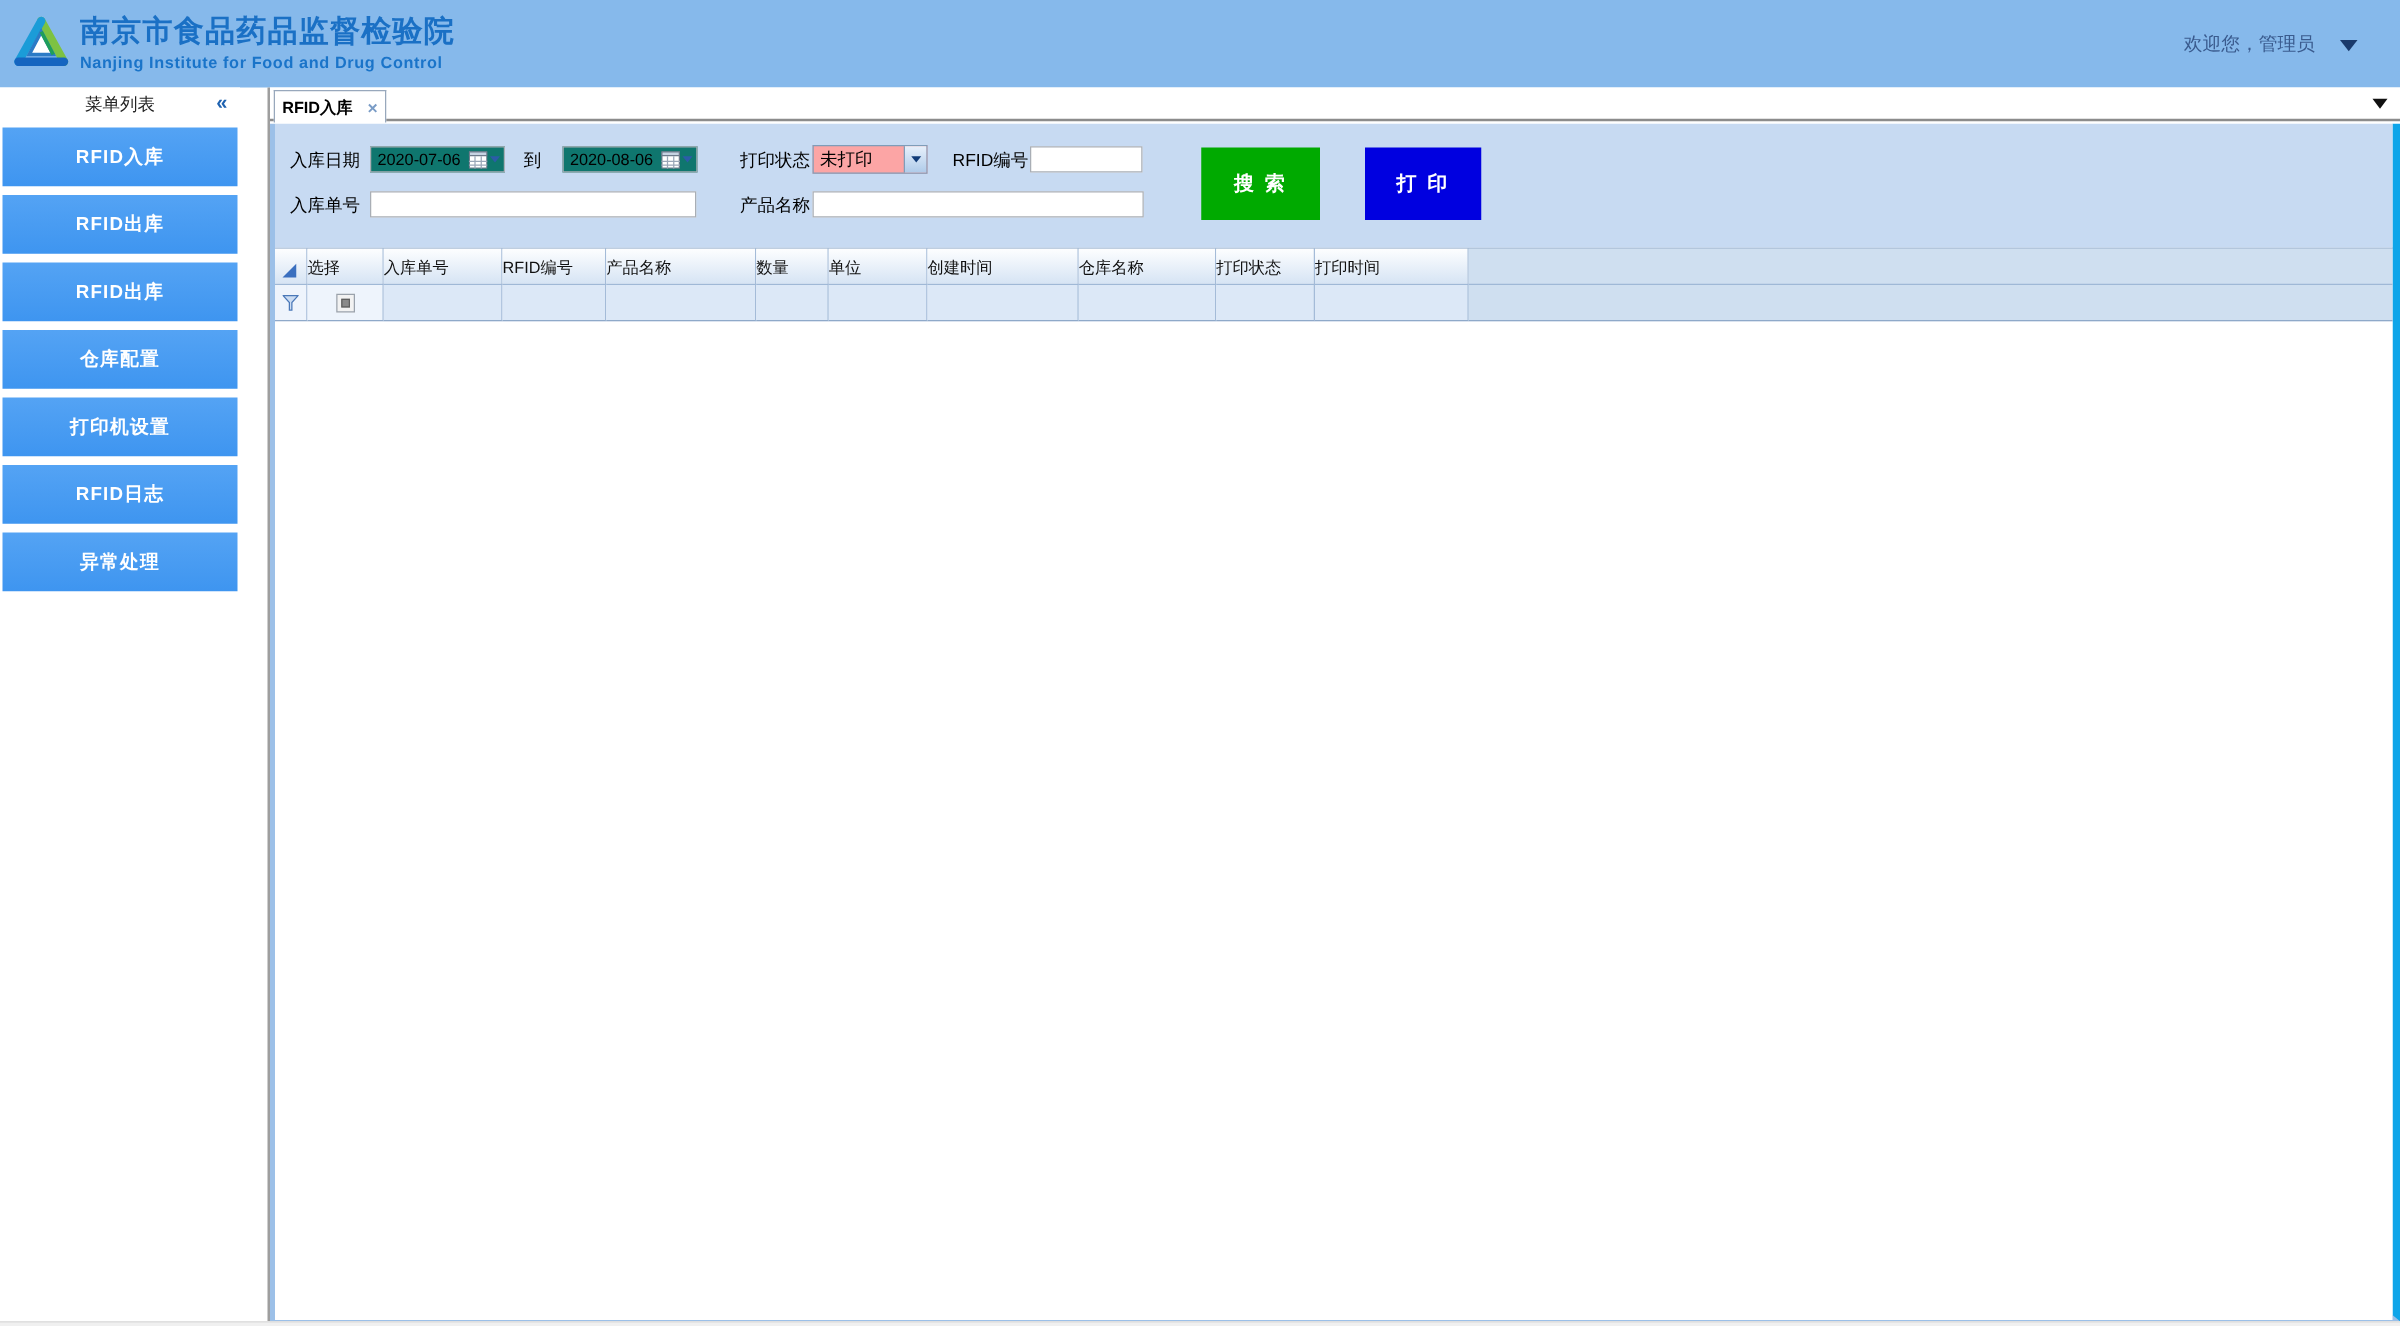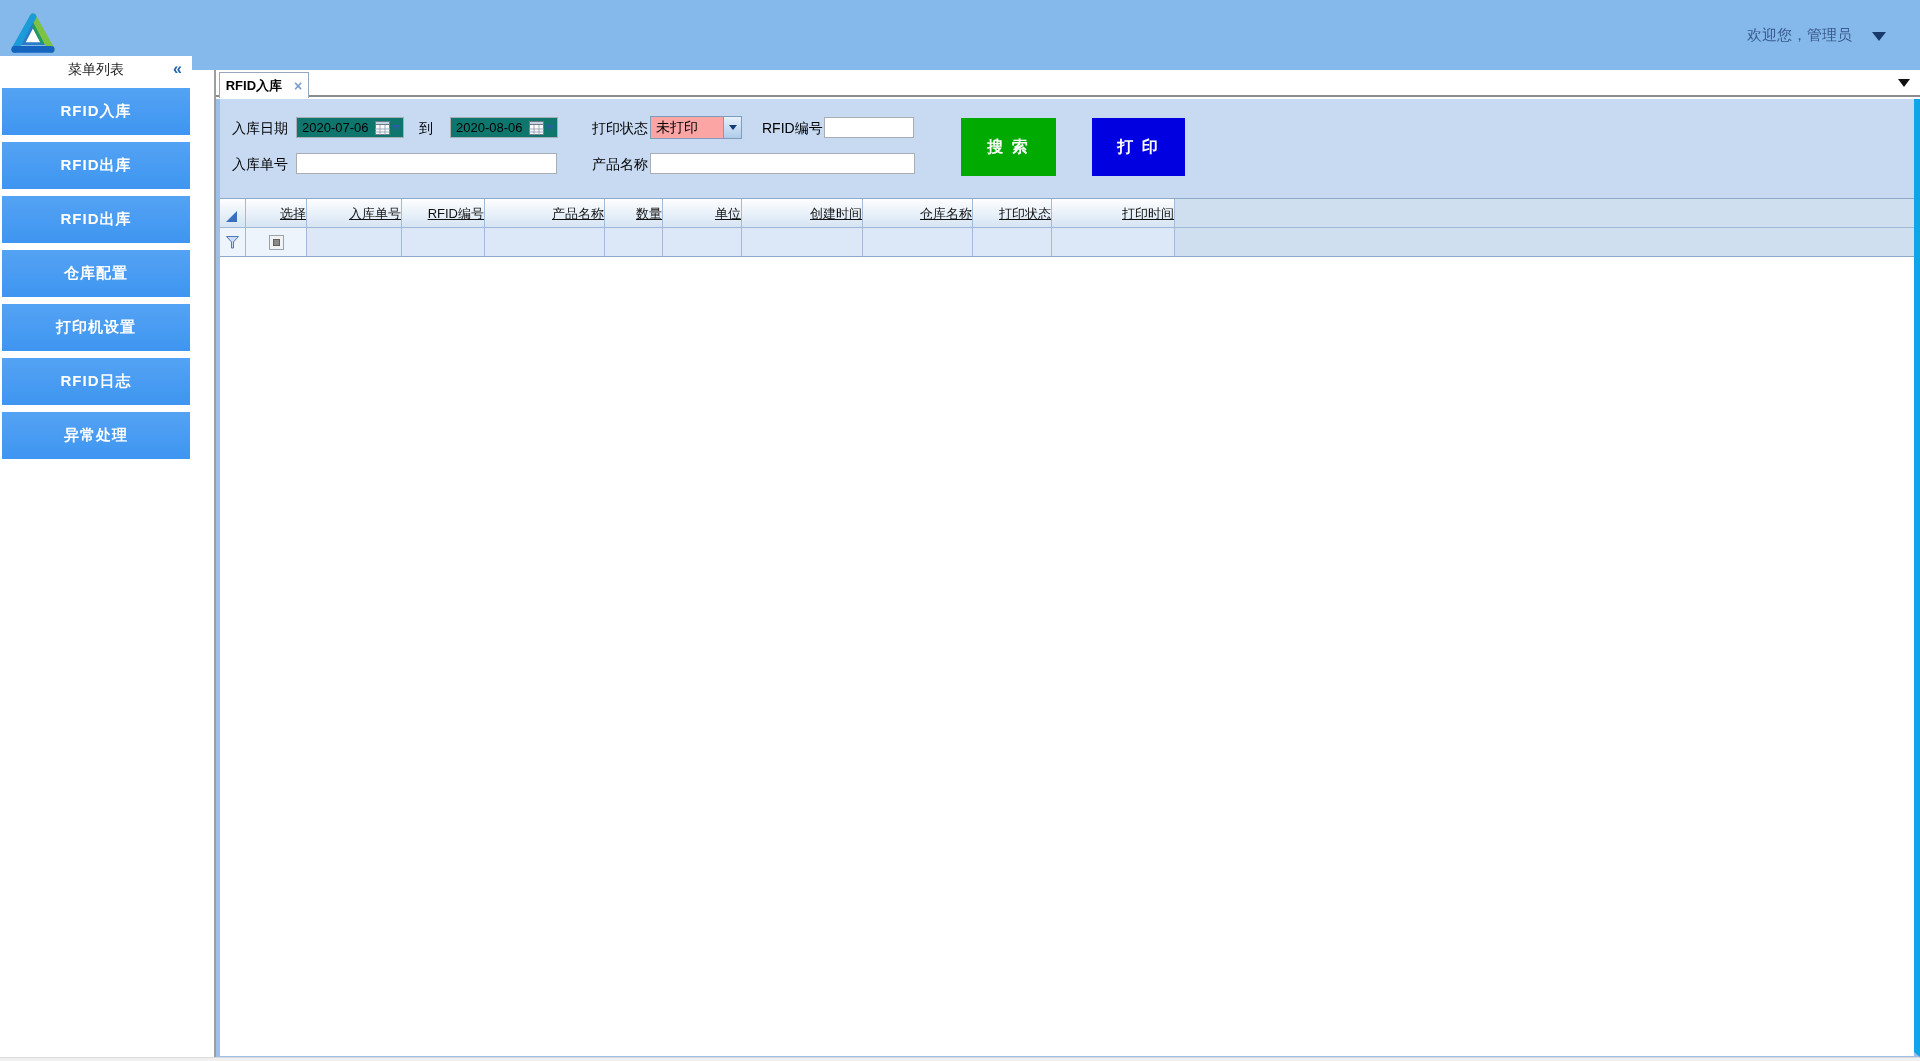--- a/index.html
+++ b/index.html
@@ -11,21 +11,21 @@
   .banner { position:absolute; left:0; top:0; width:1920px; height:70px; background:#86B9EB; }
   .logo { position:absolute; left:10px; top:12px; width:46px; height:46px; }
   .brand { position:absolute; left:64px; top:9px; }
   .brand-title { font-size:24px; font-weight:bold; color:#1A70C5; letter-spacing:1px; }
   .brand-sub { font-size:13px; font-weight:bold; color:#1A74C9; margin-top:1px; letter-spacing:0.5px; }
   .welcome { position:absolute; right:68px; top:26px; font-size:15px; color:#3A5B8E; }
   .user-caret { position:absolute; right:34px; top:32px; width:0; height:0;
     border-left:7px solid transparent; border-right:7px solid transparent; border-top:9px solid #1A3A6B; }
 
   
-  .sidebar { position:absolute; left:0; top:56px; width:192px; height:987px; background:#fff; }
+  .sidebar { position:absolute; left:0; top:70px; width:192px; height:987px; background:#fff; }
   .sidebar-header { position:relative; height:28px; display:flex; align-items:center; justify-content:center; }
   .sidebar-title { font-size:14px; color:#222; }
   .collapse { position:absolute; right:10px; top:4px; font-size:16px; font-weight:bold; color:#1E62B0; cursor:pointer; }
   .menu { padding-top:4px; }
   .menu-btn { margin:0 2px 7px 2px; height:47px; background:linear-gradient(#54A3F4,#3E95F0);
     color:#fff; font-size:15px; font-weight:bold; display:flex; align-items:center; justify-content:center;
     letter-spacing:1px; cursor:pointer; }
   .splitter { position:absolute; left:214px; top:70px; width:2px; height:987px; background:#9E9E9E; }
 
   
@@ -56,21 +56,21 @@
     display:flex; align-items:center; justify-content:center; }
   .combo-caret { width:0; height:0; border-left:4px solid transparent; border-right:4px solid transparent; border-top:5px solid #123C78; }
   .btn { position:absolute; top:19px; height:58px; color:#fff; font-size:16px; font-weight:bold;
     display:flex; align-items:center; justify-content:center; letter-spacing:2px; border:none; cursor:pointer; }
   .btn-search { left:741px; width:95px; background:#00AA00; }
   .btn-print { left:872px; width:93px; background:#0000E0; }
 
   
   .grid-header { display:flex; height:30px; border-top:1px solid #8FA9C9; }
   .gh { background:linear-gradient(#FDFEFF,#D6E4F4); border-right:1px solid #A4BBD8; border-bottom:1px solid #9FB8D6;
-    font-size:13px; color:#111; text-align:right; line-height:29px; position:relative;text-decoration:underline; }
+    font-size:13px; color:#111; text-align:left; line-height:29px; position:relative; }
   .grid-filter { display:flex; height:29px; }
   .gf { background:#DCE8F7; border-right:1px solid #A4BBD8; border-bottom:1px solid #8FA9C9; position:relative; }
   .gf.lite { background:#EEF4FC; }
   .c0{width:26px;} .c1{width:61px;} .c2{width:95px;} .c3{width:83px;} .c4{width:120px;} .c5{width:58px;}
   .c6{width:79px;} .c7{width:121px;} .c8{width:110px;} .c9{width:79px;} .c10{width:123px;}
   .cfill{ flex:1; background:#CFDFF0; border-right:none; }
   .gh.cfill{ background:#CFDFF0; }
   .corner-tri { position:absolute; left:6px; bottom:5px; width:0; height:0;
     border-bottom:11px solid #3A6FBF; border-left:11px solid transparent; cursor:pointer; }
   .funnel { position:absolute; left:6px; top:8px; cursor:pointer; }
@@ -89,20 +89,24 @@
 <div class="screen">
 
   <div class="banner">
     <svg class="logo" viewBox="0 0 48 48">
       <path d="M24 5 L43 39" stroke="#7DC242" stroke-width="7" stroke-linecap="round" fill="none"></path>
       <path d="M24 5 L5 39" stroke="#1B9CD8" stroke-width="7" stroke-linecap="round" fill="none"></path>
       <path d="M5 39 L43 39" stroke="#1565C0" stroke-width="7" stroke-linecap="round" fill="none"></path>
       <path d="M24 14 L34 33 L14 33 Z" stroke="#2C7BC6" stroke-width="3" fill="#fff"></path>
       <path d="M24 14 L34 33" stroke="#1E9E5A" stroke-width="3" fill="none"></path>
     </svg>
+    <div class="brand">
+      <div class="brand-title">南京市食品药品监督检验院</div>
+      <div class="brand-sub">Nanjing Institute for Food and Drug Control</div>
+    </div>
     <div class="welcome">欢迎您，管理员</div>
     <div class="user-caret"></div>
   </div>
 
   <div class="sidebar">
     <div class="sidebar-header">
       <span class="sidebar-title">菜单列表</span>
       <span class="collapse">«</span>
     </div>
     <div class="menu">

